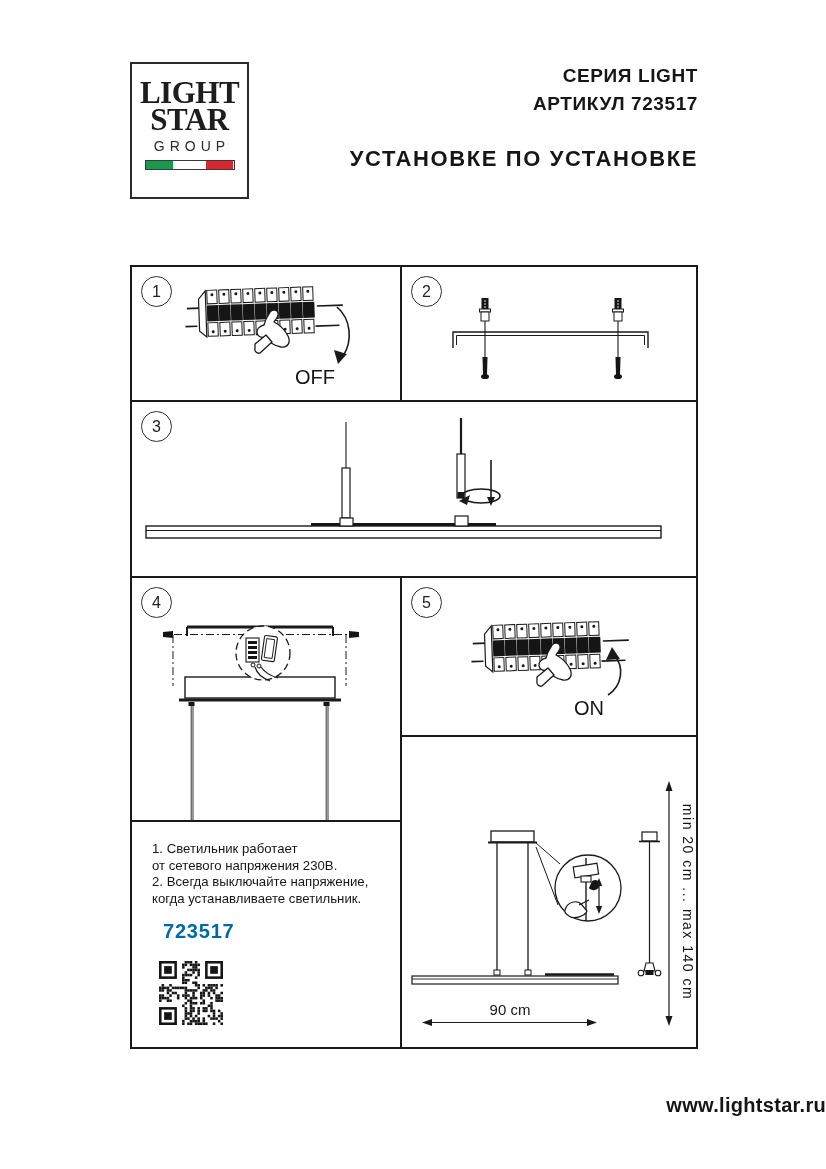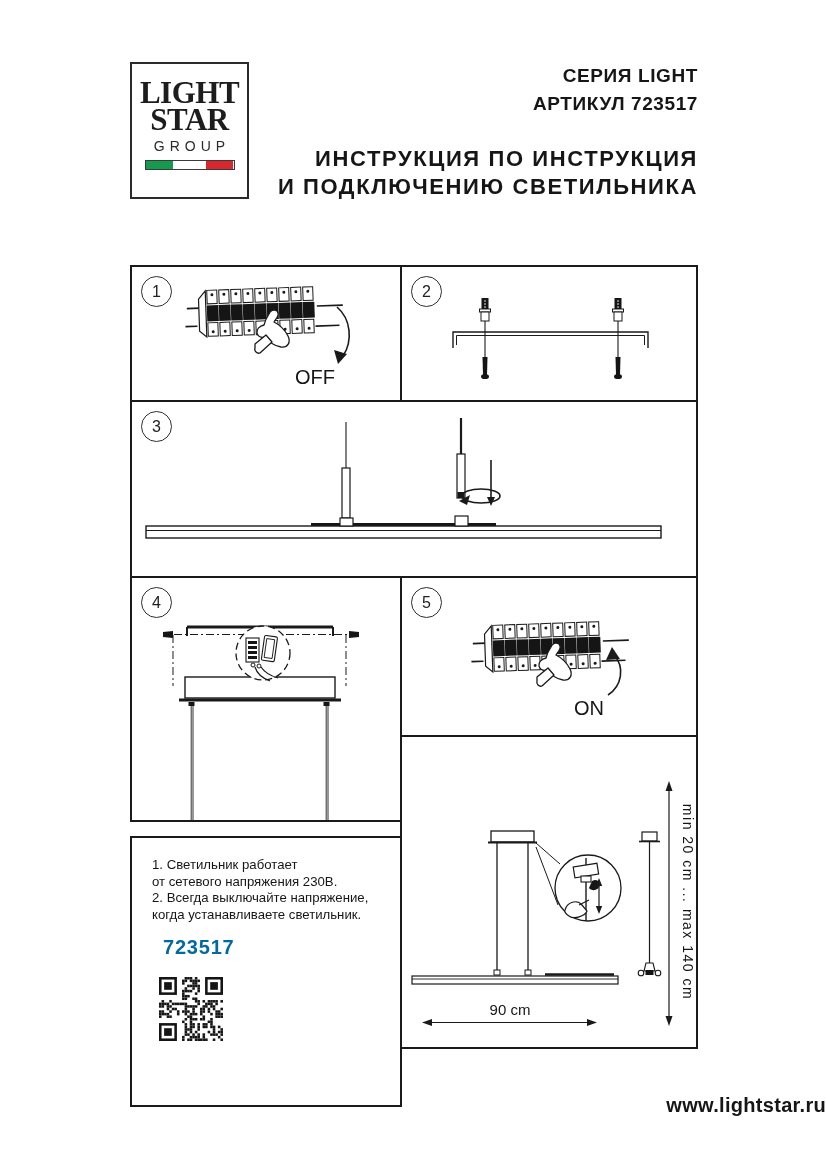--- a/index.html
+++ b/index.html
@@ -74,22 +74,21 @@
       <div class="r" style="background: rgb(215, 40, 47);"></div>
     </div>
   </div>
 
   <div class="title-block">
     <div class="title-series">
       <div>СЕРИЯ LIGHT</div>
       <div>АРТИКУЛ 723517</div>
     </div>
     <div class="title-instr">
-      <div>ИНСТРУКЦИЯ ПО ИНСТРУКЦИЯ</div>
-      <div>И ПОДКЛЮЧЕНИЮ СВЕТИЛЬНИКА</div>
+      <div>УСТАНОВКЕ ПО УСТАНОВКЕ</div>
     </div>
   </div>
 
   <section class="panel" style="left:130px;top:265px;width:272px;height:137px;">
     <div class="step-circle">1</div>
     <svg class="draw" viewBox="0 0 268 133">
       <use href="#breaker" transform="translate(75,21) rotate(-2 54 24)"></use>
       <g>
         <path d="M137,47 c2,-5 8,-5 9,-1 c1,3 -2,6 -4,9 c6,3 11,8 14,14 c3,6 0,12 -7,11 c-6,-1 -12,-5 -15,-10 c-4,1 -8,0 -9,-4 c-1,-4 3,-7 7,-8 c1,-4 3,-8 5,-11 z" fill="#fff" stroke="#1a1a1a" stroke-width="1.3" stroke-linejoin="round"></path>
         <path d="M123,77 l11,-9 6,7 -12,11 c-3,1 -6,-2 -5,-5 z" fill="#fff" stroke="#1a1a1a" stroke-width="1.3" stroke-linejoin="round"></path>
@@ -217,21 +216,21 @@
         <path d="M123,77 l11,-9 6,7 -12,11 c-3,1 -6,-2 -5,-5 z" fill="#fff" stroke="#1a1a1a" stroke-width="1.3" stroke-linejoin="round"></path>
       </g>
       <g>
         <path d="M206,117 C220,108 223,89 212,77" fill="none" stroke="#1a1a1a" stroke-width="1.6"></path>
         <polygon points="210,69 204,82 218,81" fill="#1a1a1a"></polygon>
       </g>
       <text class="lbl" x="172" y="137" font-size="20">ON</text>
     </svg>
   </section>
 
-  <section class="panel" style="left:130px;top:820px;width:272px;height:271px;margin-top:16px;">
+  <section class="panel" style="left:130px;top:820px;width:272px;height:229px;">
     <div class="notes-text">
       <div>1. Светильник работает</div>
       <div>от сетевого напряжения 230В.</div>
       <div>2. Всегда выключайте напряжение,</div>
       <div>когда устанавливаете светильник.</div>
     </div>
     <div class="article-big">723517</div>
     <svg class="qr" width="64" height="64" viewBox="0 0 65 65">
         <rect x="26" y="0" width="2.6" height="2.6" fill="#151515"></rect>
         <rect x="28.6" y="0" width="2.6" height="2.6" fill="#151515"></rect>

